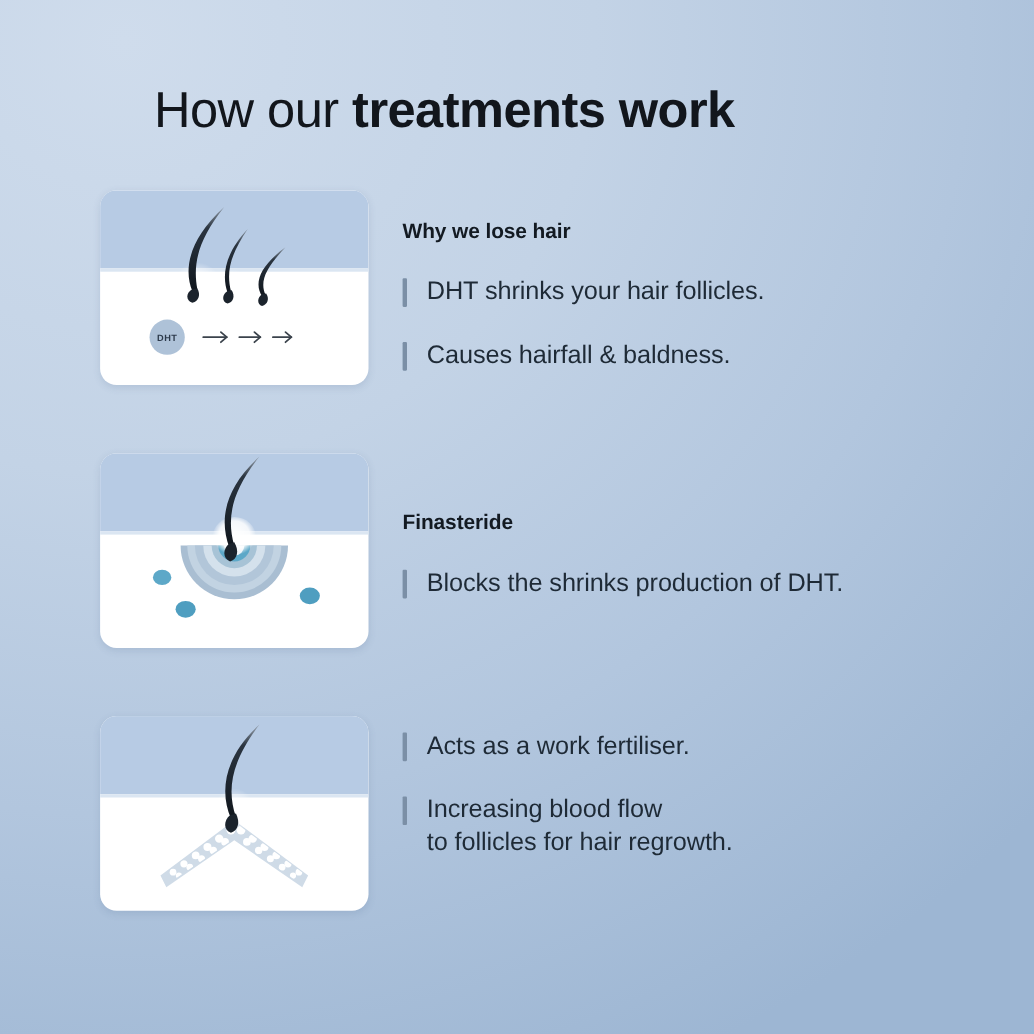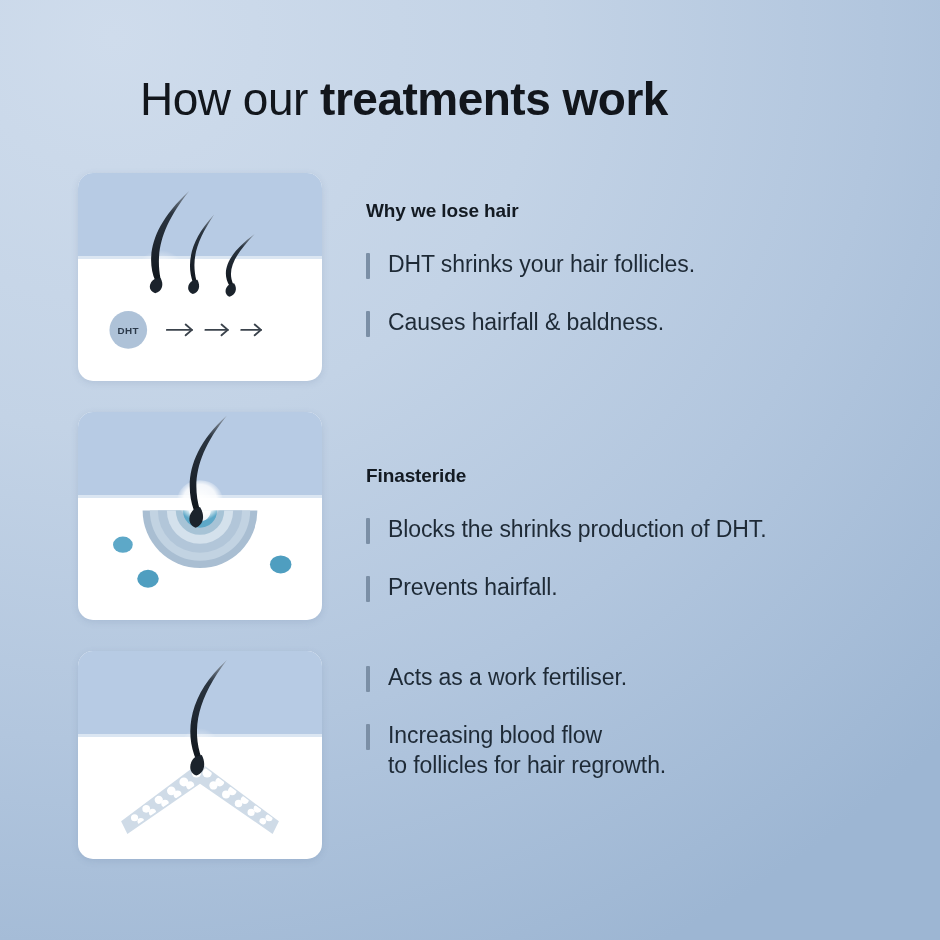--- a/index.html
+++ b/index.html
@@ -25,22 +25,22 @@
     letter-spacing:-0.5px;
     color:#12161c;
     white-space:nowrap;
   }
   .title .light { font-weight:400;margin-left:48px; }
   .title .bold  { font-weight:700;text-align:right; }
 
   
   .card {
     position:absolute;
-    left:78px;
-    width:244px; height:208px;
+    left:91px;
+    width:244px; height:177px;
     border-radius:15px;
     background:#ffffff;
     overflow:hidden;
     box-shadow:0 2px 7px rgba(80,105,140,.16);
   }
   #card-1 { top:173px; }
   #card-2 { top:412px; }
   #card-3 { top:651px; }
 
   .card .skin-band {
@@ -256,24 +256,20 @@
       <span class="bullet-text">Causes hairfall &amp; baldness.</span>
     </div>
   </div>
 
   <div class="section" id="sec-2">
     <div class="sec-title">Finasteride</div>
     <div class="bullet">
       <span class="bullet-bar"></span>
       <span class="bullet-text">Blocks the shrinks production of DHT.</span>
     </div>
-    <div class="bullet">
-      <span class="bullet-bar"></span>
-      <span class="bullet-text">Prevents hairfall.</span>
-    </div>
   </div>
 
   <div class="section" id="sec-3">
     <div class="bullet">
       <span class="bullet-bar"></span>
       <span class="bullet-text">Acts as a work fertiliser.</span>
     </div>
     <div class="bullet">
       <span class="bullet-bar"></span>
       <span class="bullet-text">Increasing blood flow

